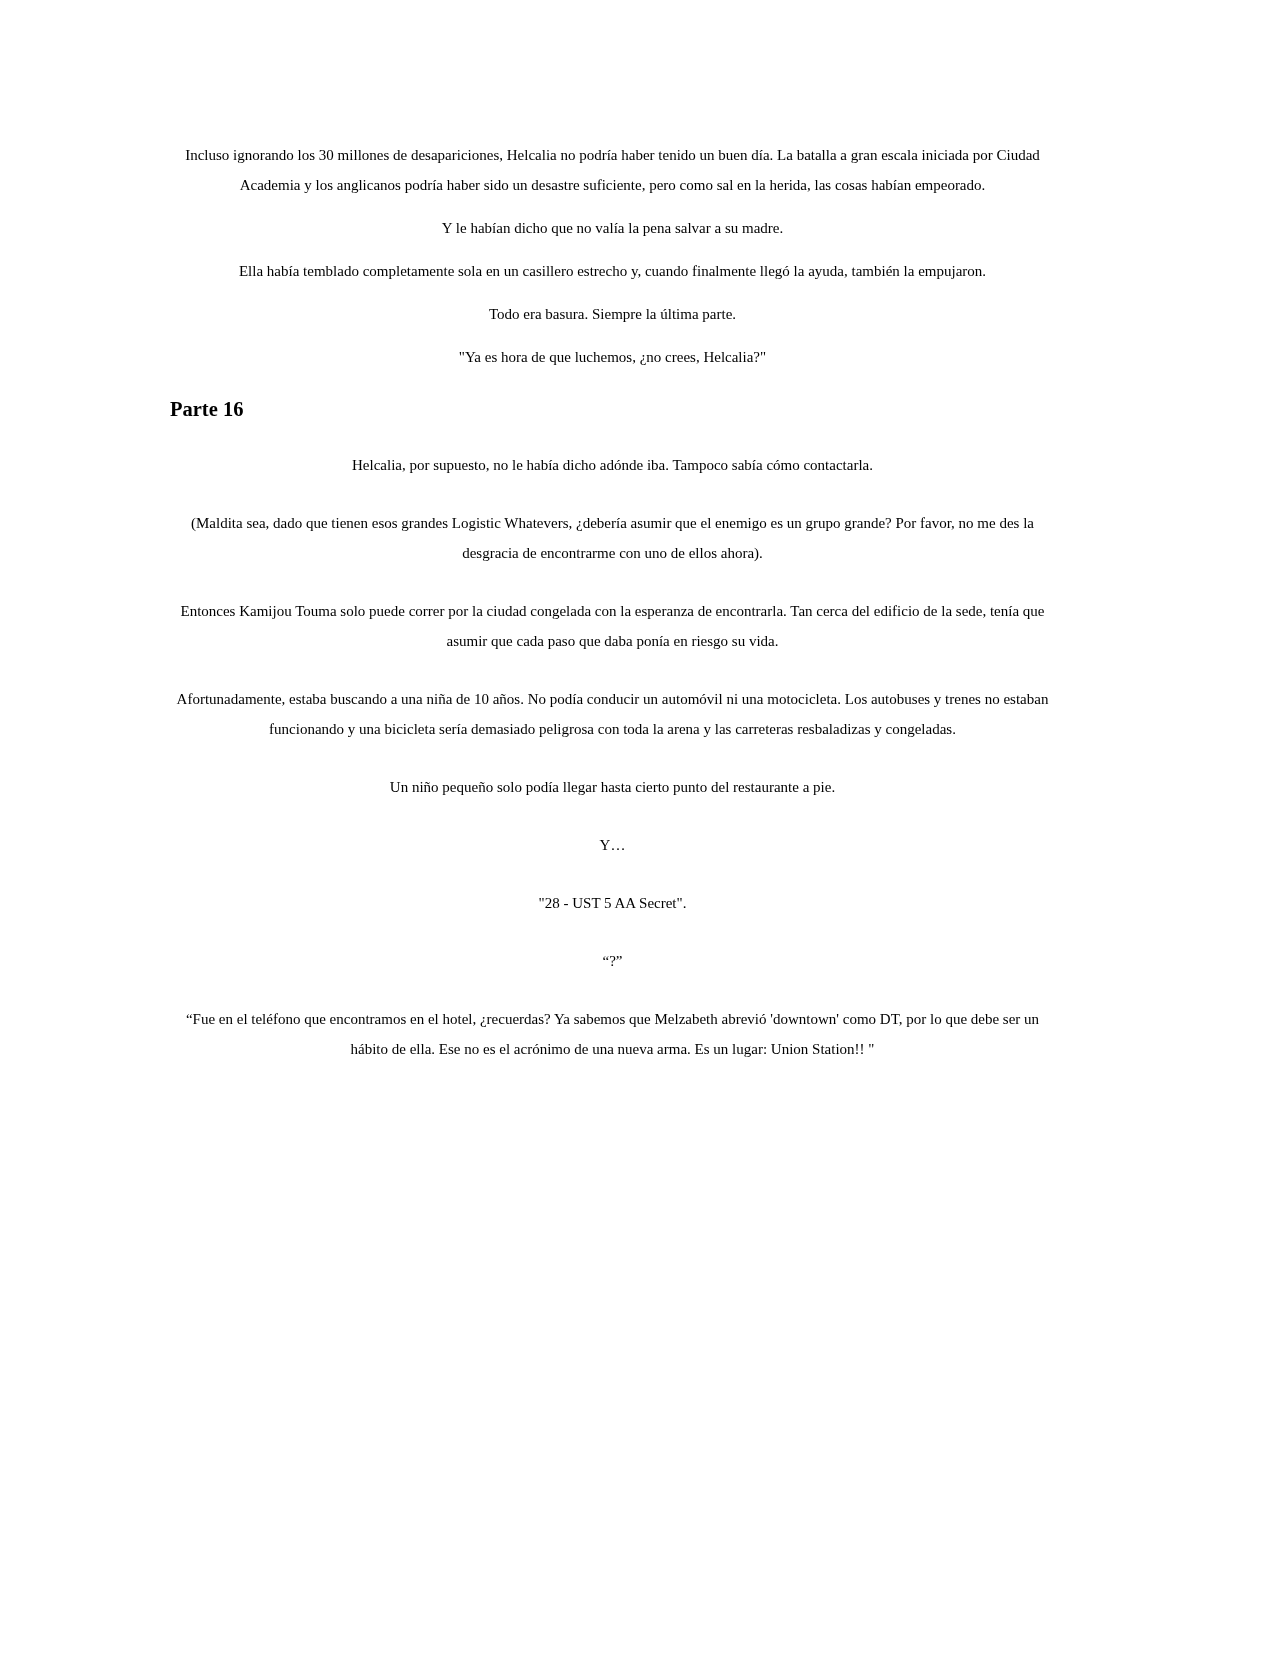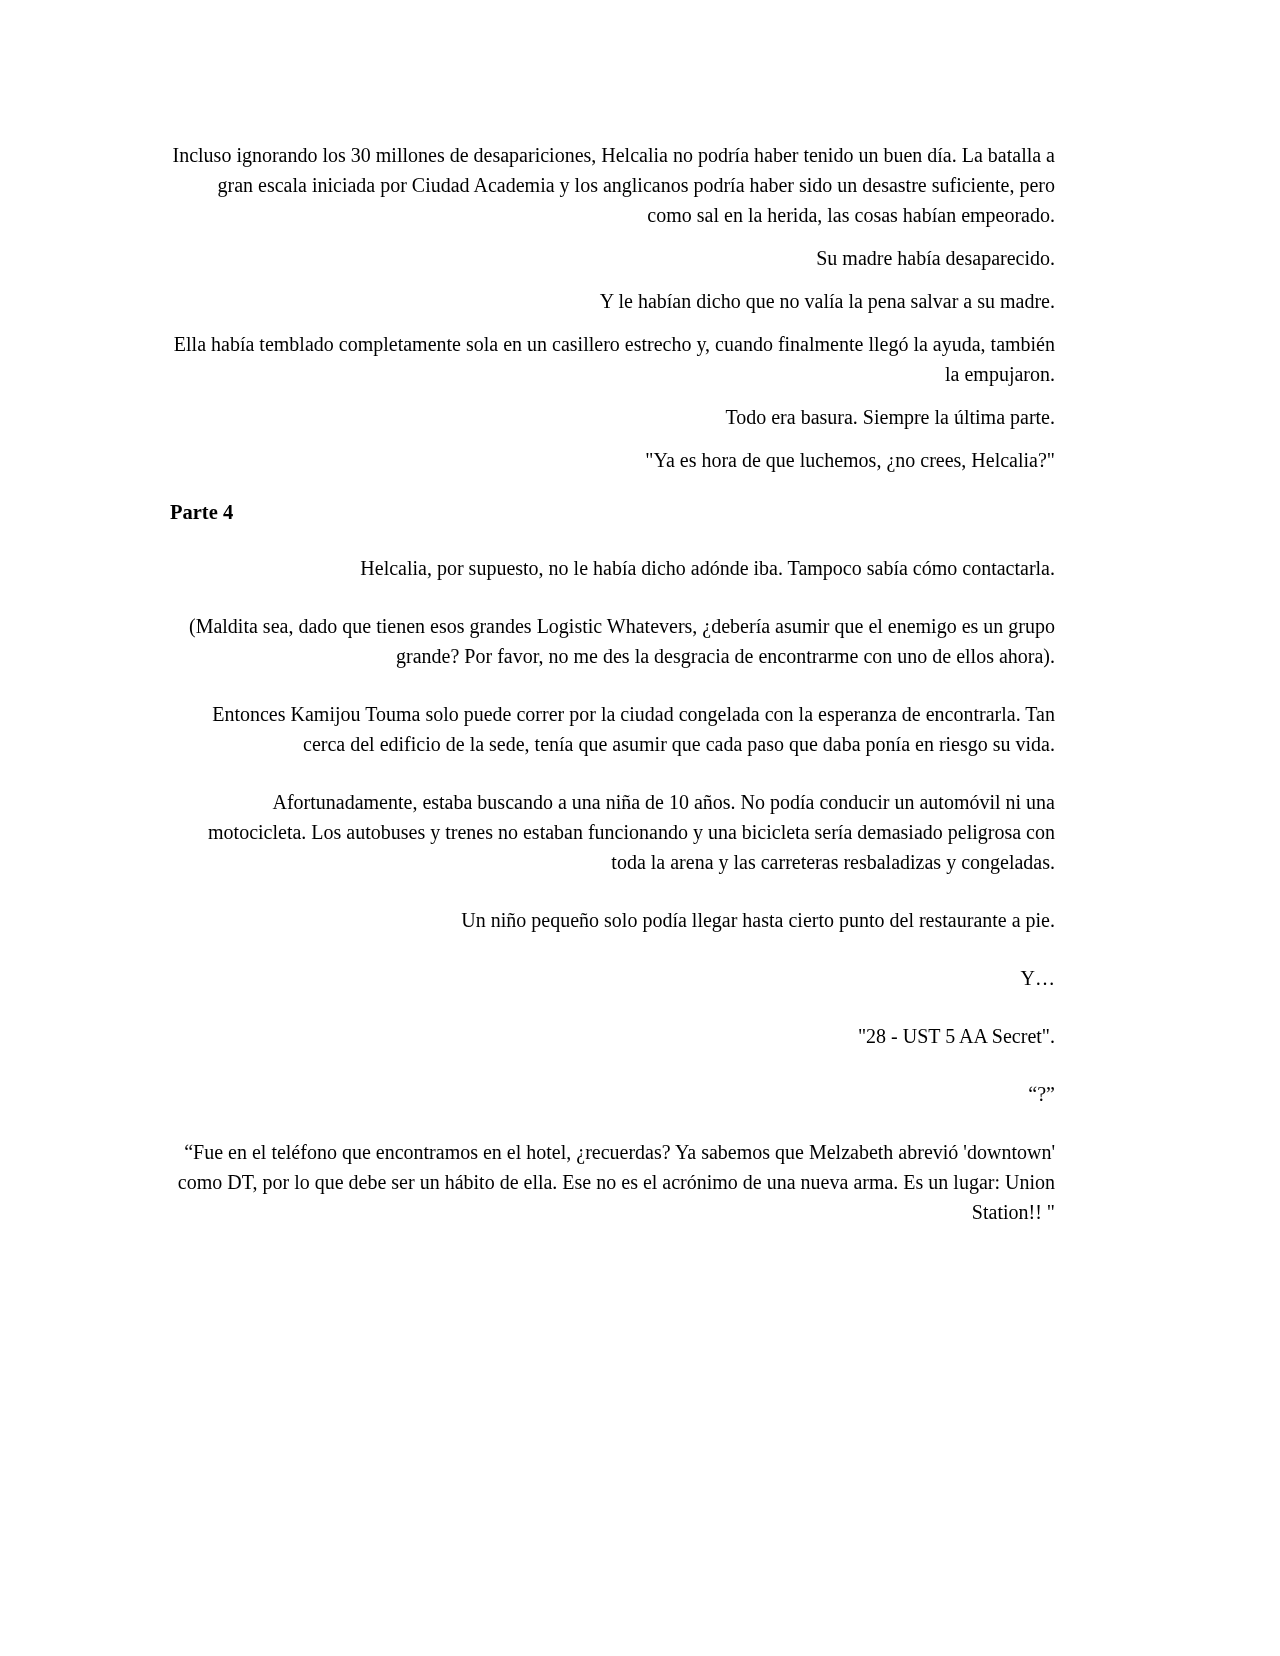--- a/index.html
+++ b/index.html
@@ -14,48 +14,47 @@
     color: #000000;
   }
   .page {
     box-sizing: border-box;
     width: 1280px;
     min-height: 1656px;
     padding: 140px 225px 60px 170px;
     background: #ffffff;
   }
   .para {
-    font-size: 20px;
+    font-size: 15px;
     line-height: 30px;
     margin: 0 0 13px 0;
-    text-align: right;
+    text-align: center;
   }
   .para.loose {
     margin: 12px 0 28px 0;
   }
   .heading {
     font-size: 20.5px;
     line-height: 30px;
     font-weight: bold;
     margin: 22px 0 26px 0;
   }
 </style>
 </head>
 <body>
 
 <div class="page">
 
   <p class="para">Incluso ignorando los 30 millones de desapariciones, Helcalia no podría haber tenido un buen día. La batalla a gran escala iniciada por Ciudad Academia y los anglicanos podría haber sido un desastre suficiente, pero como sal en la herida, las cosas habían empeorado.</p>
-  <p class="para">Su madre había desaparecido.</p>
   <p class="para">Y le habían dicho que no valía la pena salvar a su madre.</p>
   <p class="para">Ella había temblado completamente sola en un casillero estrecho y, cuando finalmente llegó la ayuda, también la empujaron.</p>
   <p class="para">Todo era basura. Siempre la última parte.</p>
   <p class="para">"Ya es hora de que luchemos, ¿no crees, Helcalia?"</p>
 
-  <p class="heading">Parte 4</p>
+  <p class="heading">Parte 16</p>
 
   <p class="para loose">Helcalia, por supuesto, no le había dicho adónde iba. Tampoco sabía cómo contactarla.</p>
   <p class="para loose">(Maldita sea, dado que tienen esos grandes Logistic Whatevers, ¿debería asumir que el enemigo es un grupo grande? Por favor, no me des la desgracia de encontrarme con uno de ellos ahora).</p>
   <p class="para loose">Entonces Kamijou Touma solo puede correr por la ciudad congelada con la esperanza de encontrarla. Tan cerca del edificio de la sede, tenía que asumir que cada paso que daba ponía en riesgo su vida.</p>
   <p class="para loose">Afortunadamente, estaba buscando a una niña de 10 años. No podía conducir un automóvil ni una motocicleta. Los autobuses y trenes no estaban funcionando y una bicicleta sería demasiado peligrosa con toda la arena y las carreteras resbaladizas y congeladas.</p>
   <p class="para loose">Un niño pequeño solo podía llegar hasta cierto punto del restaurante a pie.</p>
   <p class="para loose">Y…</p>
   <p class="para loose">"28 - UST 5 AA Secret".</p>
   <p class="para loose">“?”</p>
   <p class="para loose">“Fue en el teléfono que encontramos en el hotel, ¿recuerdas? Ya sabemos que Melzabeth abrevió 'downtown' como DT, por lo que debe ser un hábito de ella. Ese no es el acrónimo de una nueva arma. Es un lugar: Union Station!! "</p>

